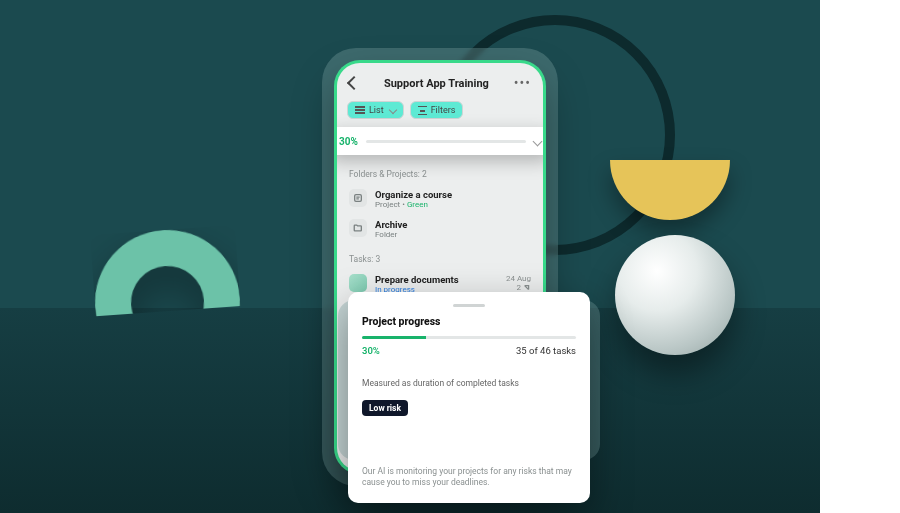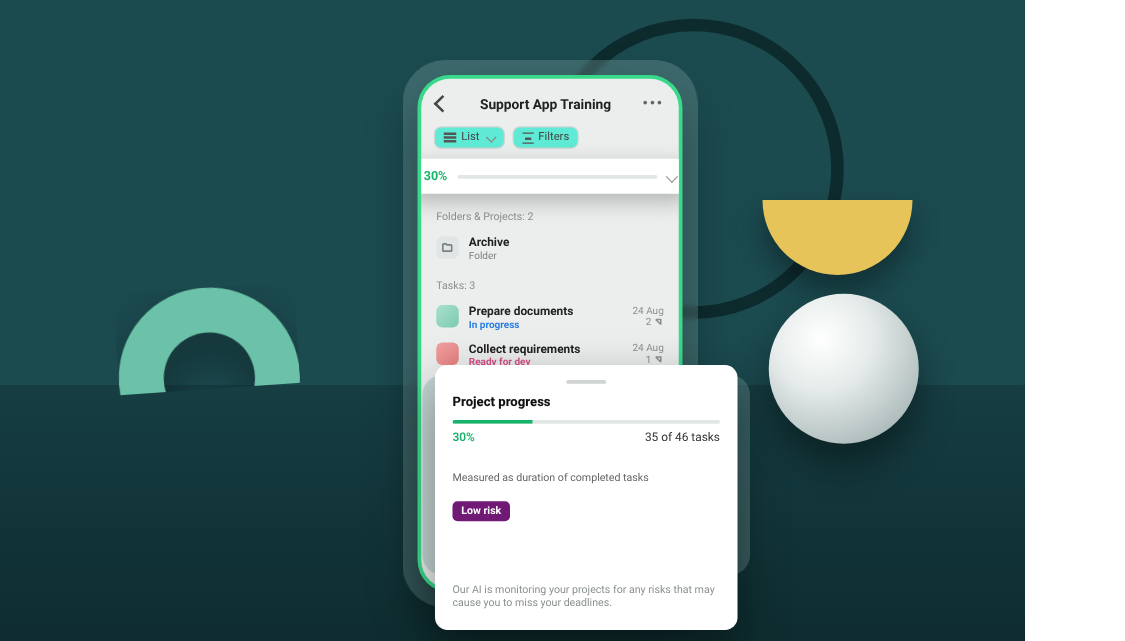--- a/index.html
+++ b/index.html
@@ -83,21 +83,21 @@
   .ctext .s { font-size:8px; color:#7a8181; }
   .ctext .s .g { color:#18b36b; }
 
   .section-label.tasks { padding-top: 10px; }
   .task { display:flex; padding:5px 12px; gap:8px; align-items:flex-start; }
   .avatar { width:18px;height:18px;border-radius:5px; }
   .avatar.a1 { background:linear-gradient(135deg,#a8e0cc,#7dcab0); }
   .avatar.a2 { background:linear-gradient(135deg,#f0a0a0,#e88080); }
   .task .mid { flex:1; }
   .task .t { font-size:9.5px; font-weight:700; color:#222; }
-  .task .st { font-size:8px; font-weight:700; }
+  .task .st { font-size:8px; font-weight:400; }
   .st.blue { color:#2a7de1; }
   .st.pink { color:#d8508b; }
   .task .right { text-align:right; }
   .task .date { font-size:8px; color:#8a9090; }
   .task .sub { font-size:8px; color:#8a9090; display:flex;align-items:center;justify-content:flex-end;gap:2px; }
   .sub svg { width:8px;height:8px;stroke:#8a9090;fill:none;stroke-width:1.6; }
 
   
   .popup-halo {
     position:absolute; left: 338px; top: 300px; width: 262px; height: 160px;
@@ -107,21 +107,21 @@
     position:absolute; left: 348px; top: 292px; width: 242px; background:#fff;
     border-radius:10px; box-shadow:0 16px 40px rgba(0,0,0,.4); padding: 12px 14px 14px;
   }
   .handle { width:32px;height:3px;background:#d0d4d4;border-radius:2px;margin:0 auto 8px; }
   .popup h4 { font-size:10.5px; font-weight:800; color:#111; margin-bottom:8px; }
   .popup .bar { height:3px;background:#e3e6e6;border-radius:2px;overflow:hidden;margin-bottom:6px; }
   .popup .bar .f { height:100%; background:#18b36b; }
   .popup .row { display:flex; justify-content:space-between; font-size:9.5px; color:#333; }
   .popup .pct2 { color:#18b36b; font-weight:600; }
   .popup .meas { font-size:8.5px; color:#666; margin-top:22px; margin-bottom:8px; }
-  .badge { display:inline-block; background:#701a75; color:#fff; font-size:8.5px; font-weight:700; padding:3px 7px; border-radius:4px; margin-bottom:6px; }
+  .badge { display:inline-block; background:#0f172a; color:#fff; font-size:8.5px; font-weight:700; padding:3px 7px; border-radius:4px; margin-bottom:6px; }
   .popup .ai { font-size:8.5px; color:#8a9090; line-height:1.35;margin-top:44px; }
 </style>
 </head>
 <body>
 
 <div class="stage">
   <div class="floor"></div>
   <div class="ring-big"></div>
   <div class="torus"></div>
   <div class="semi"></div>
@@ -154,20 +154,32 @@
       </div>
 
       <div class="progress-row">
         <span class="pct">30%</span>
         <span class="pbar"><span class="pfill" style="width:30%"></span></span>
         <span class="chev"></span>
       </div>
 
       <div class="section-label">Folders &amp; Projects: 2</div>
 
+      <div class="card">
+        <div class="ficon">
+          <svg viewBox="0 0 12 12">
+              <rect x="2" y="2" width="8" height="8" rx="1.5"></rect>
+              <path d="M4 5h4M4 7h3"></path>
+            </svg>
+        </div>
+        <div class="ctext">
+          <div class="t">Organize a course</div>
+          <div class="s"><span>Project • </span><span class="g">Green</span></div>
+        </div>
+      </div>
 
       <div class="card">
         <div class="ficon">
           <svg viewBox="0 0 12 12">
               <path d="M1.5 4.5V3.2c0-.4.3-.7.7-.7h2.3l1 1h3.8c.4 0 .7.3.7.7v4.6c0 .4-.3.7-.7.7H2.2c-.4 0-.7-.3-.7-.7V4.5z"></path>
             </svg>
         </div>
         <div class="ctext">
           <div class="t">Archive</div>
           <div class="s">Folder</div>

